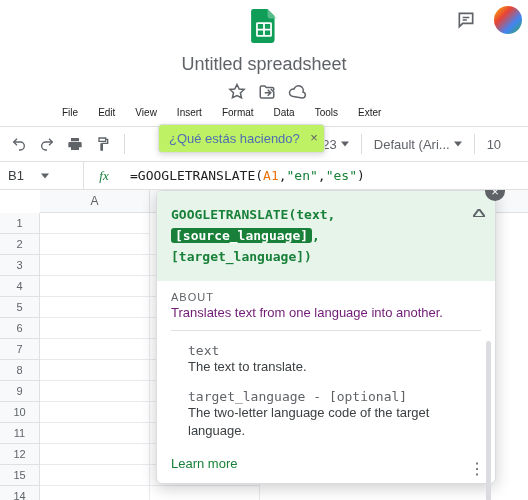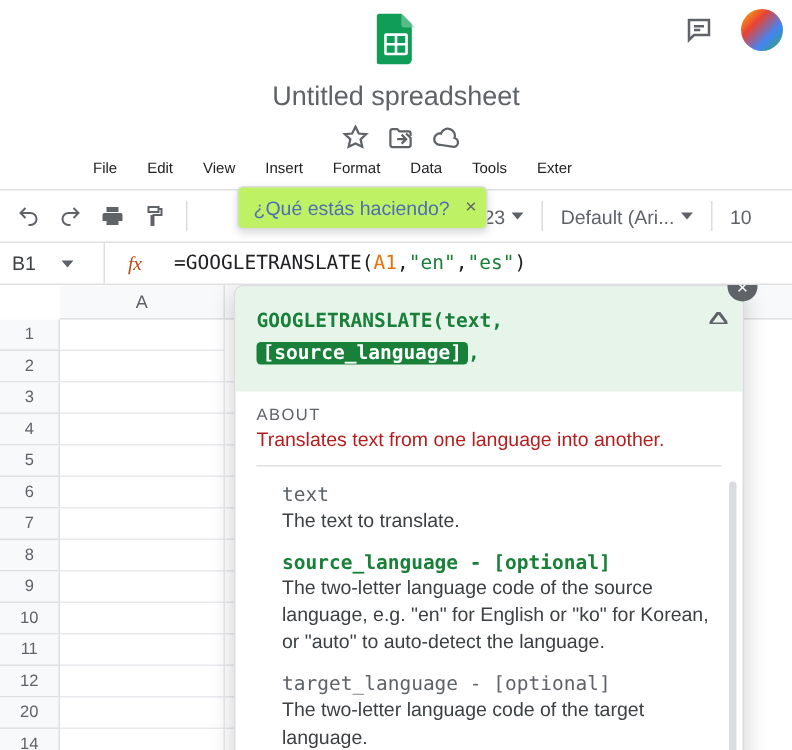--- a/index.html
+++ b/index.html
@@ -86,31 +86,31 @@
   }
 
   
   .formula-row {
     display:flex;
     align-items:center;
     border-bottom:1px solid #e0e0e0;
     height:28px;
   }
   .namebox {
-    width:70px;
+    width:84px;
     padding:0 8px;
     display:flex;
     align-items:center;
     gap:17px;
     border-right:1px solid #e0e0e0;
     color:#3c4043;
     font-size:13px;
     height:100%;
   }
-  .fx-ico { width:40px; text-align:center; color:#c2410c; font-style:italic; font-family: serif;}
+  .fx-ico { width:40px; text-align:center; color:#15803d; font-style:italic; font-family: serif;}
   .formula-input {
     flex:1;
     padding:0 6px;
     font-family: "Consolas","Menlo",monospace;
     font-size:13px;
     color:#202124;
     display:flex; align-items:center;
     height:100%;
   }
   .formula-input .fn  { color:#202124; }
@@ -207,21 +207,21 @@
     position:absolute; right:10px; top:12px;
     color:#5f6368;
   }
   .help-body { padding: 10px 14px 12px 14px; position:relative;}
   .sect-title {
     font-size:11px;
     letter-spacing:1px;
     color:#5f6368;
     margin-bottom:2px;
   }
-  .about-text { color:#b91c1c; margin-bottom:10px;}
+  .about-text { color:#701a75; margin-bottom:10px;}
   .divider { border:none; border-top:1px solid #e0e0e0; margin:8px 0 12px 0; }
   .param { margin-bottom:12px;margin-left:17px; }
   .param .pname { font-family:"Consolas","Menlo",monospace; color:#5f6368; }
   .param .pname.req { color:#188038; font-weight:bold; }
   .param .pdesc { color:#3c4043; line-height:1.4; }
   .learn { color:#188038; font-size:13px; margin-top:4px; display:inline-block;}
   .scroll-ind {
     position:absolute;
     right:4px; top:60px;
     width:5px; height:210px;
@@ -417,21 +417,21 @@
         <div class="row-header">11</div>
         <div class="cell"></div>
         <div class="cell"></div>
       </div>
       <div class="row">
         <div class="row-header">12</div>
         <div class="cell"></div>
         <div class="cell"></div>
       </div>
       <div class="row">
-        <div class="row-header">20</div>
+        <div class="row-header">15</div>
         <div class="cell"></div>
         <div class="cell"></div>
       </div>
       <div class="row">
         <div class="row-header">14</div>
         <div class="cell"></div>
         <div class="cell"></div>
       </div>
       <div class="row">
         <div class="row-header">18</div>
@@ -442,38 +442,35 @@
         <div class="row-header">16</div>
         <div class="cell"></div>
         <div class="cell"></div>
       </div>
     </div>
 
   <div class="help-pop">
     <div class="help-close">×</div>
     <div class="help-head">
       <span>GOOGLETRANSLATE</span><span>(text, </span><span class="hl">[source_language]</span><span>,</span><br>
+      <span>[target_language])</span>
       <span class="chv"><svg viewBox="0 0 12 8" width="12" height="8">
             <path d="M0 8l6-8 6 8z" fill="none" stroke="#5f6368" stroke-width="2"></path>
           </svg></span>
     </div>
     <div class="help-body">
       <div class="scroll-ind"></div>
       <div class="sect-title">ABOUT</div>
       <div class="about-text">Translates text from one language into another.</div>
       <hr class="divider">
       <div class="param">
         <div class="pname">text</div>
         <div class="pdesc">The text to translate.</div>
       </div>
       <div class="param">
-        <div class="pname req">source_language - [optional]</div>
-        <div class="pdesc">The two-letter language code of the source language, e.g. "en" for English or "ko" for Korean, or "auto" to auto-detect the language.</div>
-      </div>
-      <div class="param">
         <div class="pname">target_language - [optional]</div>
         <div class="pdesc">The two-letter language code of the target language.</div>
       </div>
       <span class="learn">Learn more</span>
       <div class="more-dots">⋮</div>
     </div>
   </div>
 </div>
 
 </body></html>

